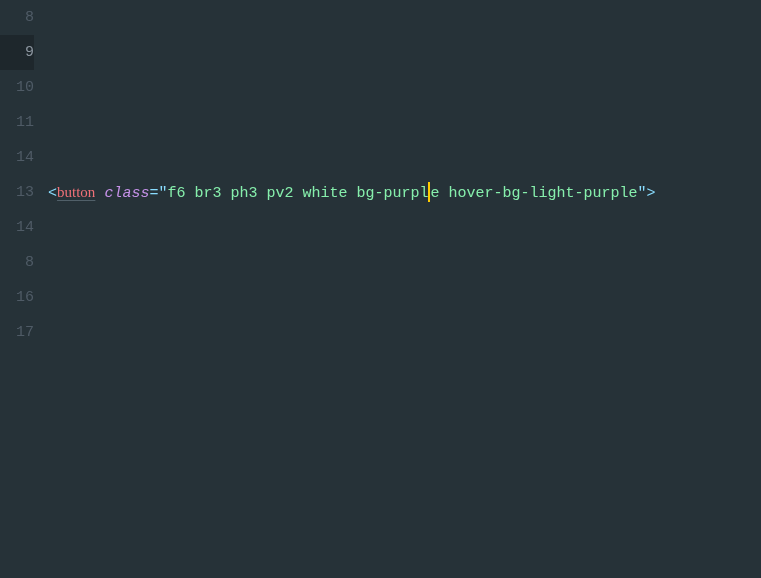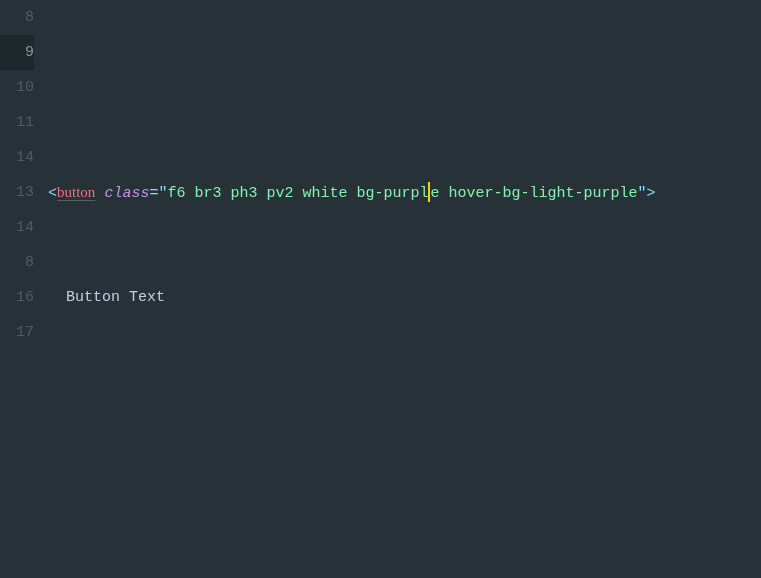--- a/index.html
+++ b/index.html
@@ -61,21 +61,20 @@
     <div class="ln">13</div>
     <div class="ln">14</div>
     <div class="ln">8</div>
     <div class="ln">16</div>
     <div class="ln">17</div>
   </div>
 
   <div class="code">
     <span class="row"><span></span></span>
     <span class="row active"><span class="punct">&lt;</span><span class="tag">button</span><span> </span><span class="attr">class</span><span class="op">=</span><span class="punct">"</span><span class="str">f6 br3 ph3 pv2 white bg-purpl</span><span class="cursor"></span><span class="str">e hover-bg-light-purple</span><span class="punct">"</span><span class="punct">&gt;</span></span>
-    <span class="row"><span class="txt">  Button Text</span></span>
     <span class="row"><span></span></span>
     
     
     
     
     
   </div>
 </div>
 
 </body></html>

